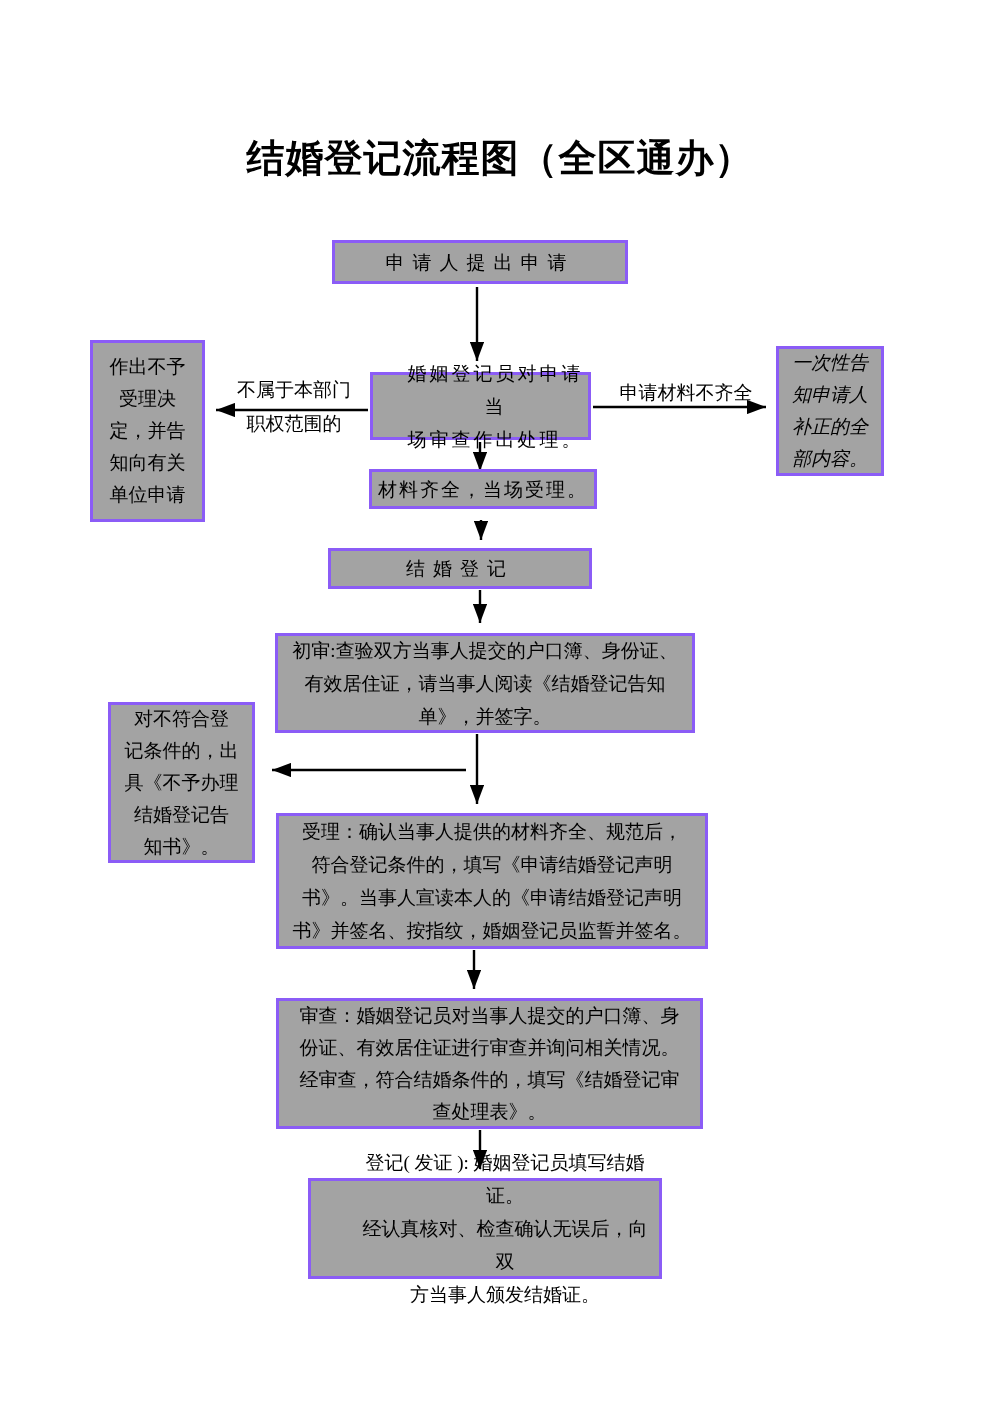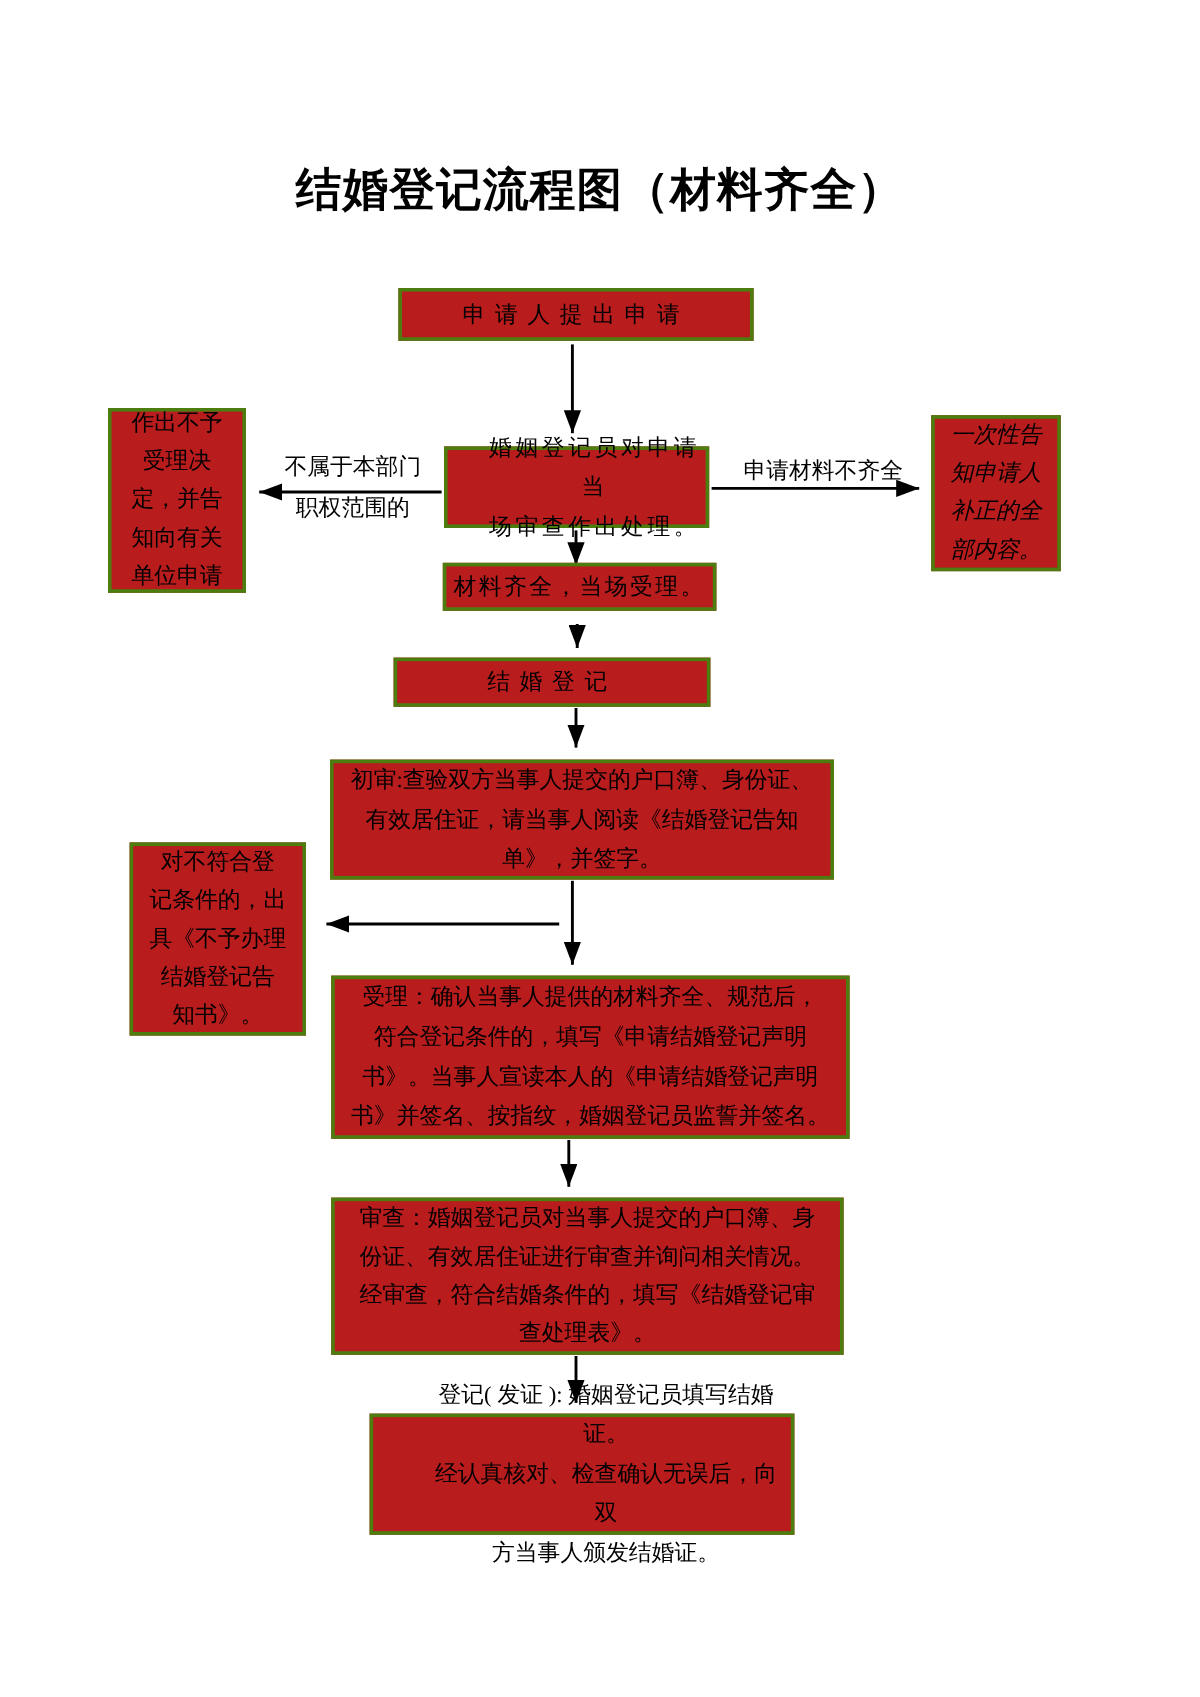--- a/index.html
+++ b/index.html
@@ -24,22 +24,22 @@
     text-align: center;
     font-size: 38px;
     font-weight: bold;
     letter-spacing: 1px;
     color: #000000;
     margin: 0;
   }
   .node {
     position: absolute;
     box-sizing: border-box;
-    border: 3px solid #4d7c0f;
-    background: #b91c1c;
+    border: 3px solid #8b5cf6;
+    background: #a3a3a3;
     display: flex;
     align-items: center;
     justify-content: center;
     text-align: center;
     white-space: pre-line;
     font-size: 19px;
     line-height: 33px;
     color: #000000;
     padding: 2px 4px;
   }
@@ -62,21 +62,21 @@
     width: 1000px;
     height: 1414px;
     pointer-events: none;
   }
 </style>
 </head>
 <body>
 
 <div class="page">
 
-  <h1 class="title">结婚登记流程图（材料齐全）</h1>
+  <h1 class="title">结婚登记流程图（全区通办）</h1>
 
   <svg class="arrows" width="1000" height="1414" viewBox="0 0 1000 1414" xmlns="http://www.w3.org/2000/svg">
     <defs>
       <marker id="arrowhead" markerWidth="8" markerHeight="6" refX="8" refY="3" orient="auto">
         <path d="M0,0 L8,3 L0,6 z" fill="#000000"></path>
       </marker>
     </defs>
     <line x1="477" y1="287" x2="477" y2="361" stroke="#000000" stroke-width="2.4" marker-end="url(#arrowhead)"></line>
     <line x1="368" y1="410" x2="216" y2="410" stroke="#000000" stroke-width="2.4" marker-end="url(#arrowhead)"></line>
     <line x1="593" y1="407" x2="766" y2="407" stroke="#000000" stroke-width="2.4" marker-end="url(#arrowhead)"></line>
@@ -84,21 +84,21 @@
     <line x1="481" y1="520" x2="481" y2="540" stroke="#000000" stroke-width="2.4" marker-end="url(#arrowhead)"></line>
     <line x1="480" y1="590" x2="480" y2="623" stroke="#000000" stroke-width="2.4" marker-end="url(#arrowhead)"></line>
     <line x1="477" y1="734" x2="477" y2="804" stroke="#000000" stroke-width="2.4" marker-end="url(#arrowhead)"></line>
     <line x1="466" y1="770" x2="272" y2="770" stroke="#000000" stroke-width="2.4" marker-end="url(#arrowhead)"></line>
     <line x1="474" y1="950" x2="474" y2="989" stroke="#000000" stroke-width="2.4" marker-end="url(#arrowhead)"></line>
     <line x1="480" y1="1130" x2="480" y2="1169" stroke="#000000" stroke-width="2.4" marker-end="url(#arrowhead)"></line>
   </svg>
 
   <div class="node ls8" style="left:332px; top:240px; width:296px; height:44px;">申请人提出申请</div>
 
-  <div class="node tight" style="left:90px; top:340px; width:115px; height:154px;">作出不予
+  <div class="node tight" style="left:90px; top:340px; width:115px; height:182px;">作出不予
 受理决
 定，并告
 知向有关
 单位申请</div>
 
   <div class="node ls3" style="left:370px; top:372px; width:221px; height:68px;">婚姻登记员对申请当
 场审查作出处理。</div>
 
   <div class="node tight" style="left:776px; top:346px; width:108px; height:130px;font-style:italic;">一次性告
 知申请人

